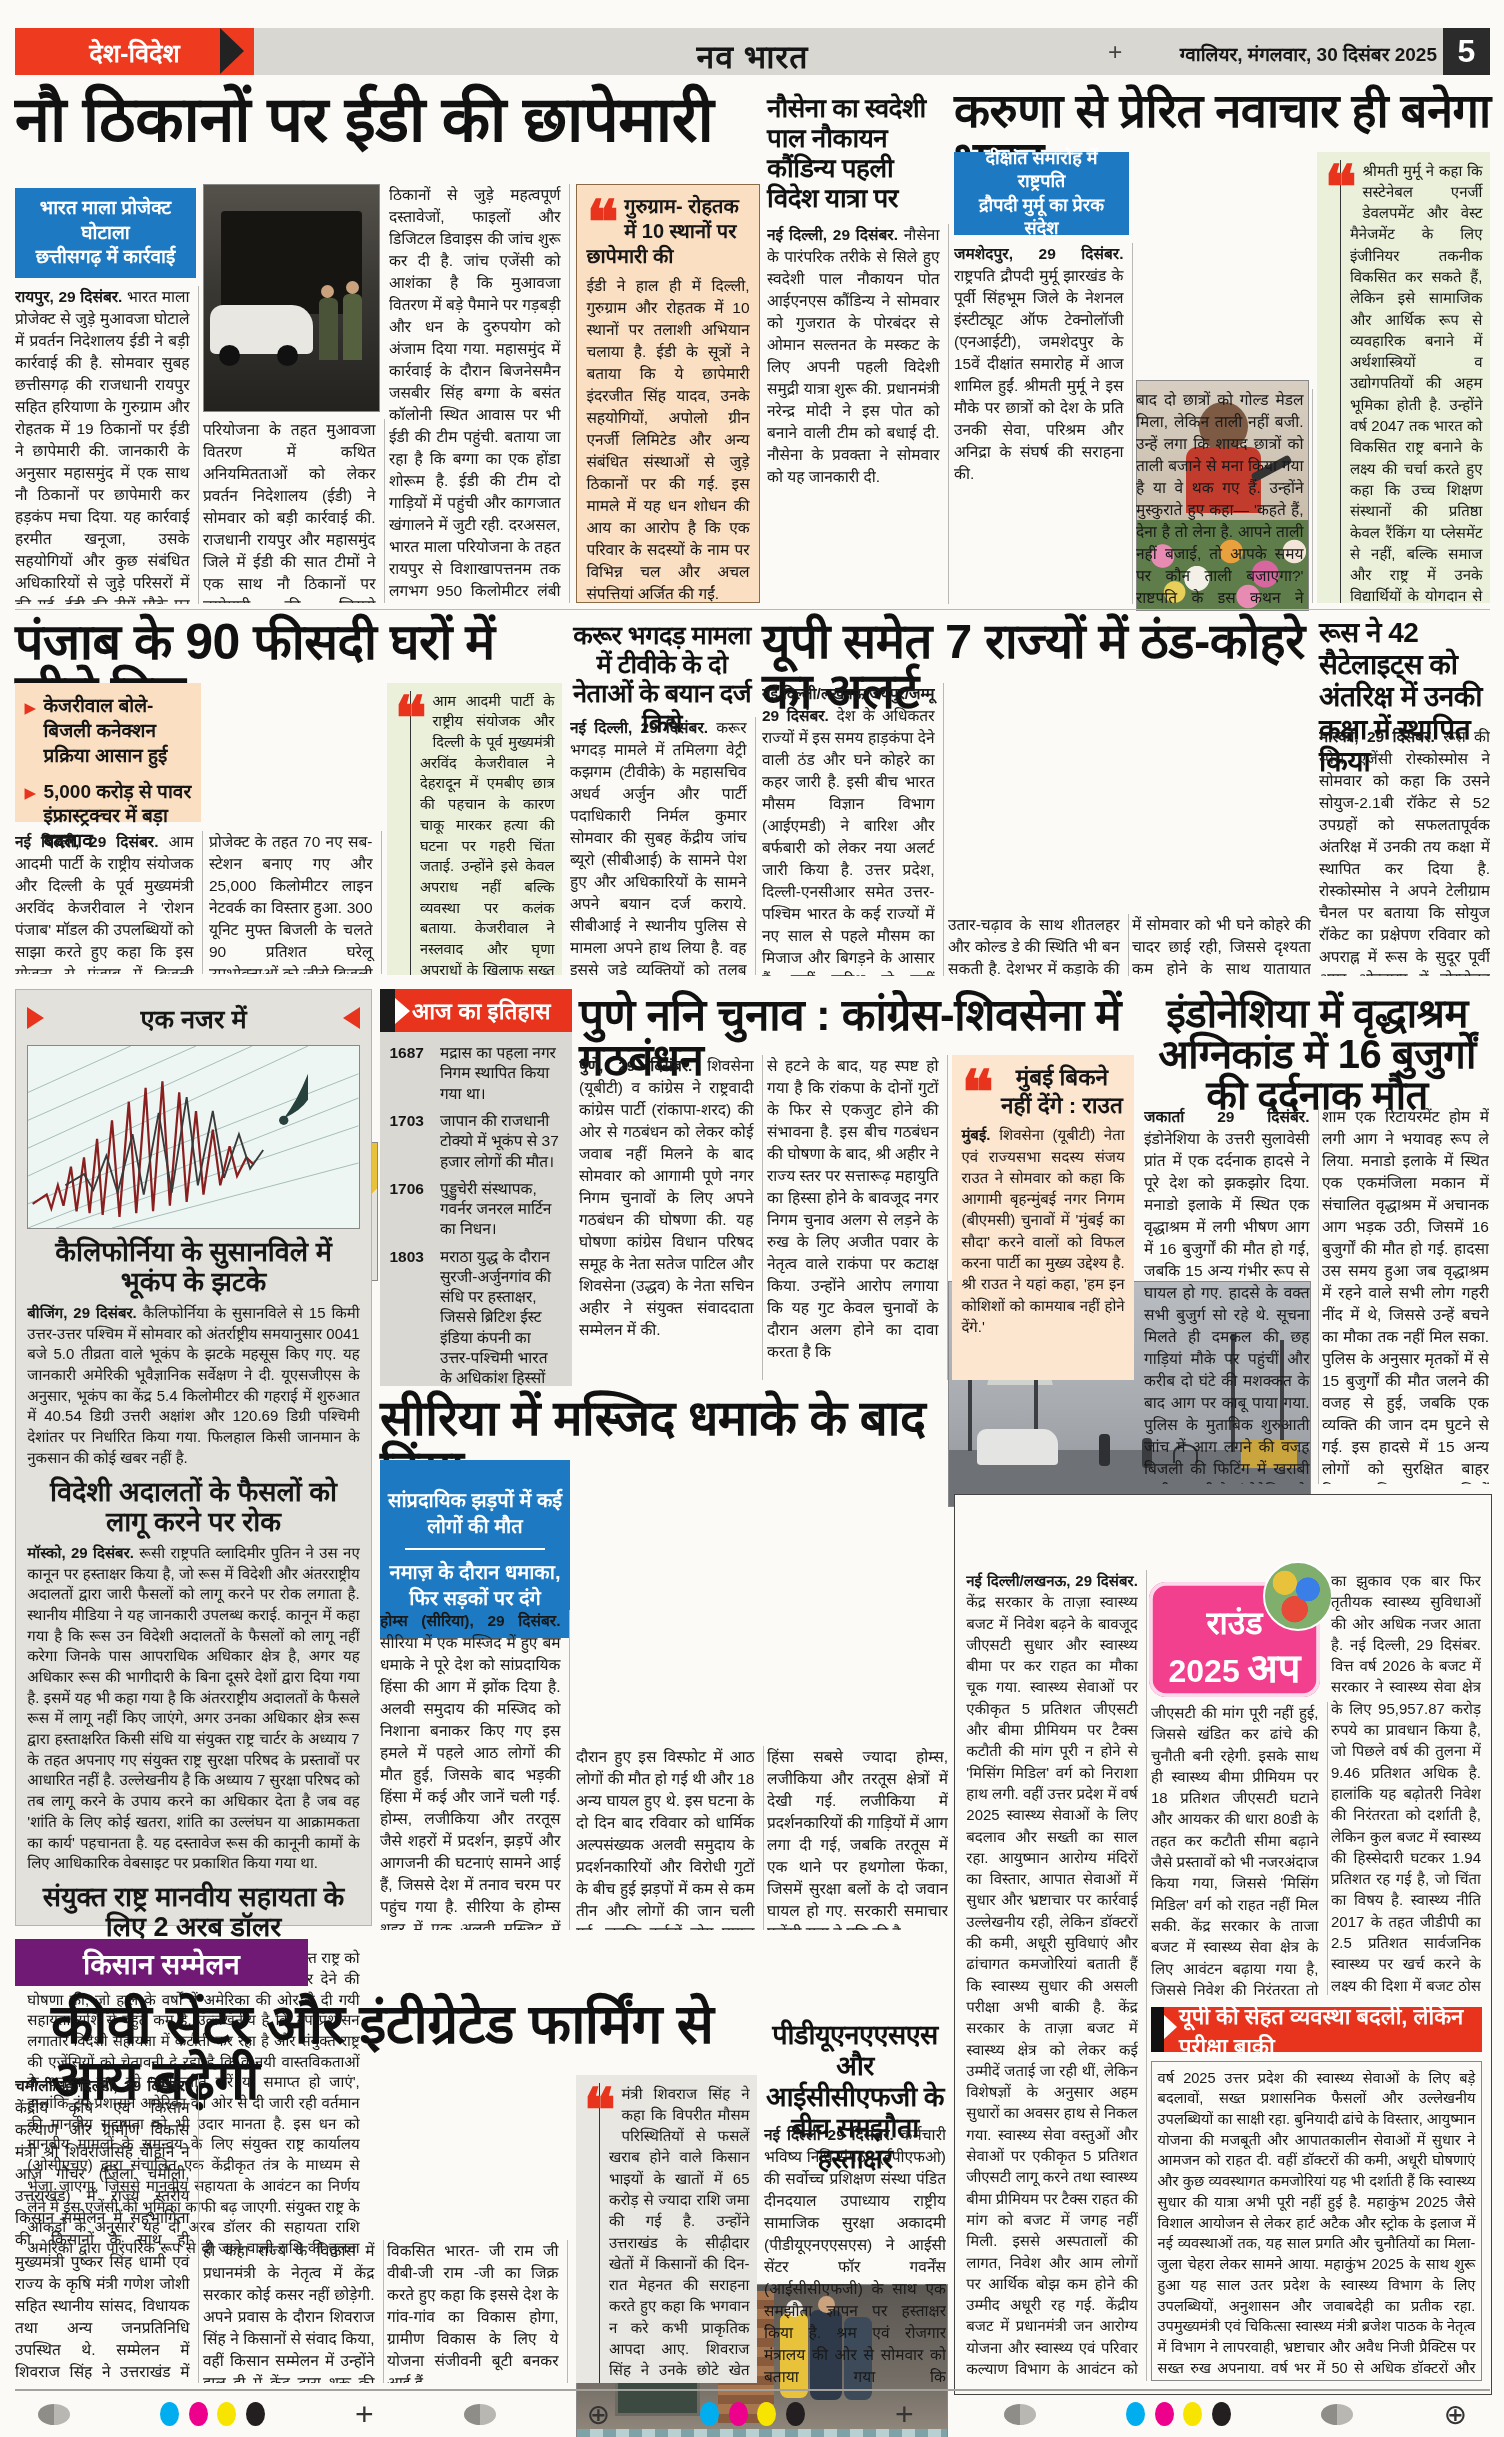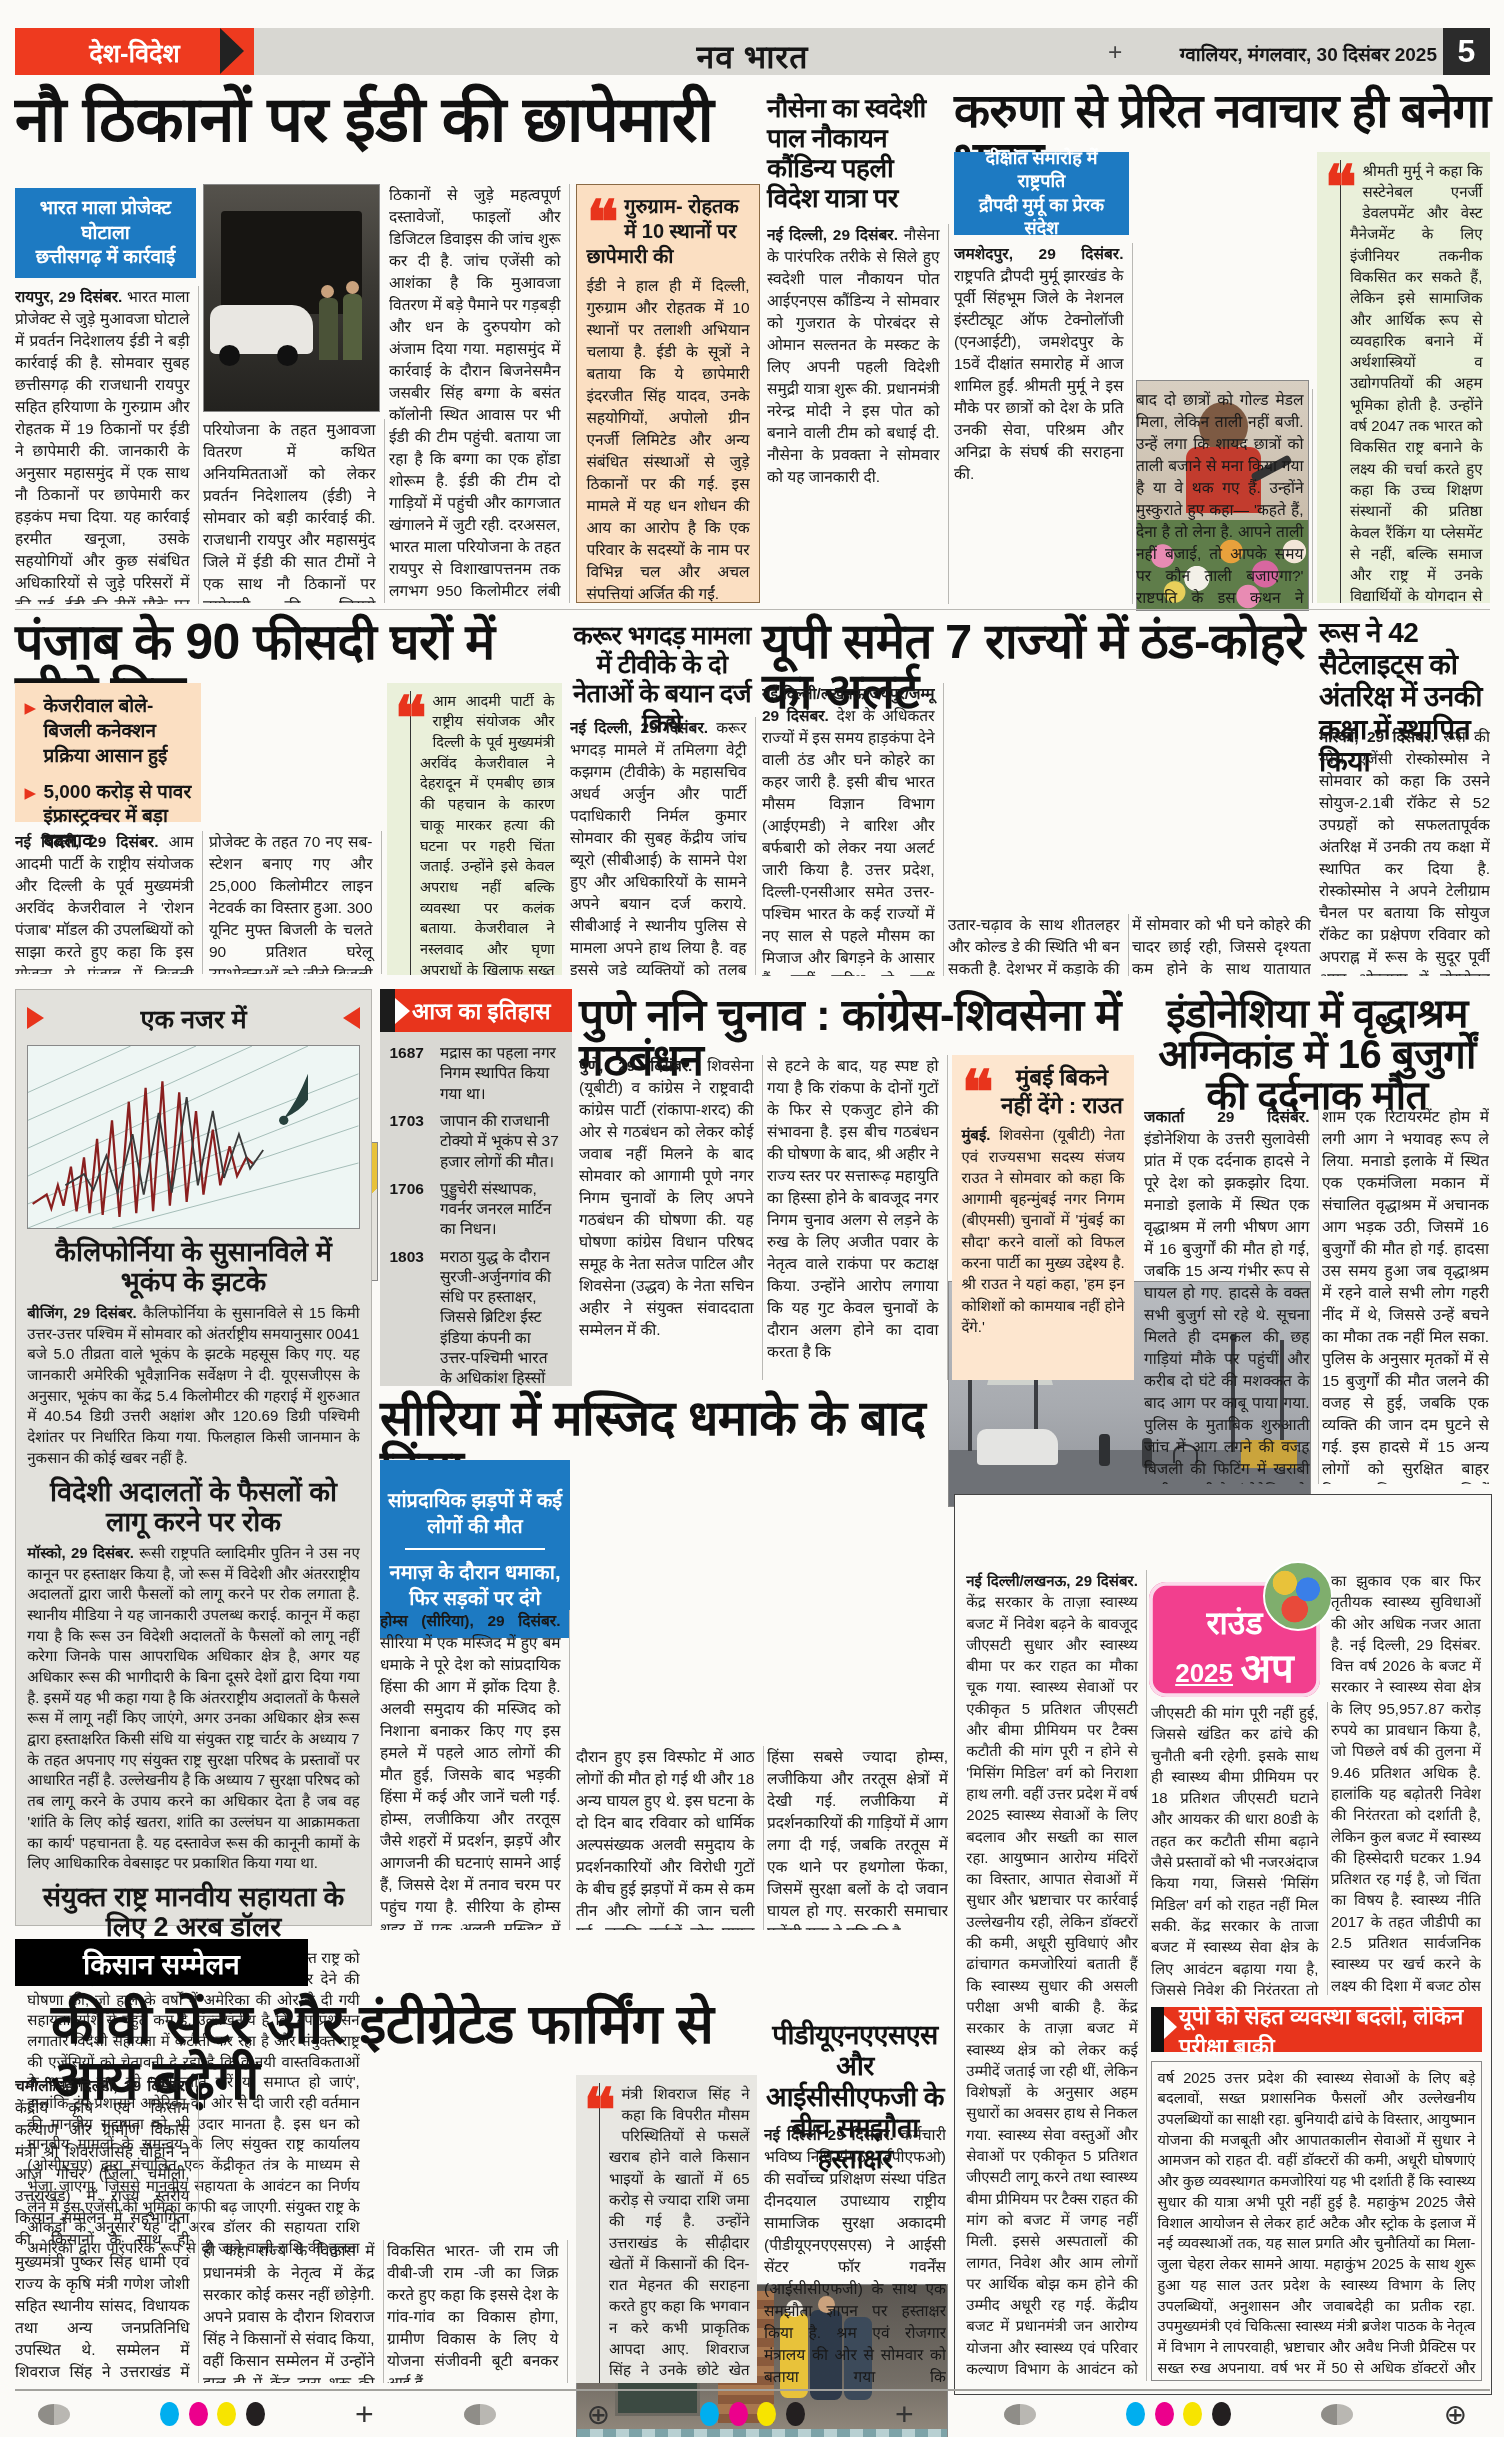--- a/index.html
+++ b/index.html
@@ -39,30 +39,30 @@
 
   .hist-banner { position:relative; background:#e8341c; color:#fff; font-weight:900; font-size:22.6px; display:flex; align-items:center; padding-left:32px; height:43px; }
   .hist-notch { position:absolute; left:0; top:0; width:15px; height:43px; background:#1c1c1c; }
   .hist-notch:after { content:""; position:absolute; left:15px; top:8.5px; width:0; height:0; border-top:13px solid transparent; border-bottom:13px solid transparent; border-left:15px solid #fff; }
   .hist-body { background:#d9d8d3; padding:11.3px 9.4px; height:354px; overflow:hidden; }
   .hist-row { display:flex; gap:7.5px; font-size:15.5px; line-height:1.3; margin-bottom:7.5px; }
   .hist-year { font-weight:bold; min-width:43px; }
 
   .round-badge { position:absolute; background:#f23f8e; border-radius:17px; color:#fff; text-align:center; box-shadow:0 0 0 3.8px #fbd9ea inset; }
   .round-badge .l1 { font-size:32px; font-weight:900; line-height:1.0; margin-top:25px; }
-  .round-badge .l2 { font-size:26px; font-weight:900; line-height:1.0; display:inline-block;text-decoration:underline; }
+  .round-badge .l2 { font-size:32px; font-weight:900; line-height:1.0; display:inline-block; }
   .round-badge .l3 { font-size:40px; font-weight:900; display:inline-block; margin-left:7.5px; }
   .round-pic { position:absolute; right:-13px; top:-21px; width:70px; height:70px; border-radius:50%; border:2.8px solid #fff;
       background:radial-gradient(circle at 30% 30%,#e8c23a 0 18%,transparent 19%),radial-gradient(circle at 65% 40%,#3a7fe8 0 20%,transparent 21%),radial-gradient(circle at 45% 70%,#e84a3a 0 22%,transparent 23%),#7fae6d; }
 
   .upbanner { position:relative; background:#e8341c; color:#fff; font-weight:900; font-size:22px; display:flex; align-items:center; padding-left:28px; }
   .upnotch { position:absolute; left:0; top:0; width:13px; height:100%; background:#111; }
   .upnotch:after { content:""; position:absolute; left:13px; top:7.5px; width:0; height:0; border-top:12.2px solid transparent; border-bottom:12.2px solid transparent; border-left:13px solid #fff; }
 
-  .ktag { background:#000000; color:#fff; font-weight:900; font-size:28px; display:flex; align-items:center; justify-content:center; }
+  .ktag { background:#701a75; color:#fff; font-weight:900; font-size:28px; display:flex; align-items:center; justify-content:center; }
 
   .bullet { display:flex; gap:7.5px; font-weight:bold; font-size:19px; line-height:1.3; margin-bottom:11.3px; }
   .bullet .b { color:#e8341c; font-size:15px; margin-top:3.8px; }
 
   
   .marks { position:absolute; left:0; top:2400px; width:1505px; height:28px; display:flex; align-items:center; justify-content:space-between; padding:0 38px; }
   .mk-g { width:32px; height:21px; border-radius:50%; background:linear-gradient(90deg,#8f8d88 50%,#b9b7b2 50%); }
   .mk-dots { display:flex; gap:9.4px; }
   .mk-dot { width:19px; height:24.5px; border-radius:50%; }
   .mk-plus { font-size:32px; color:#333; font-weight:300; line-height:1; }

